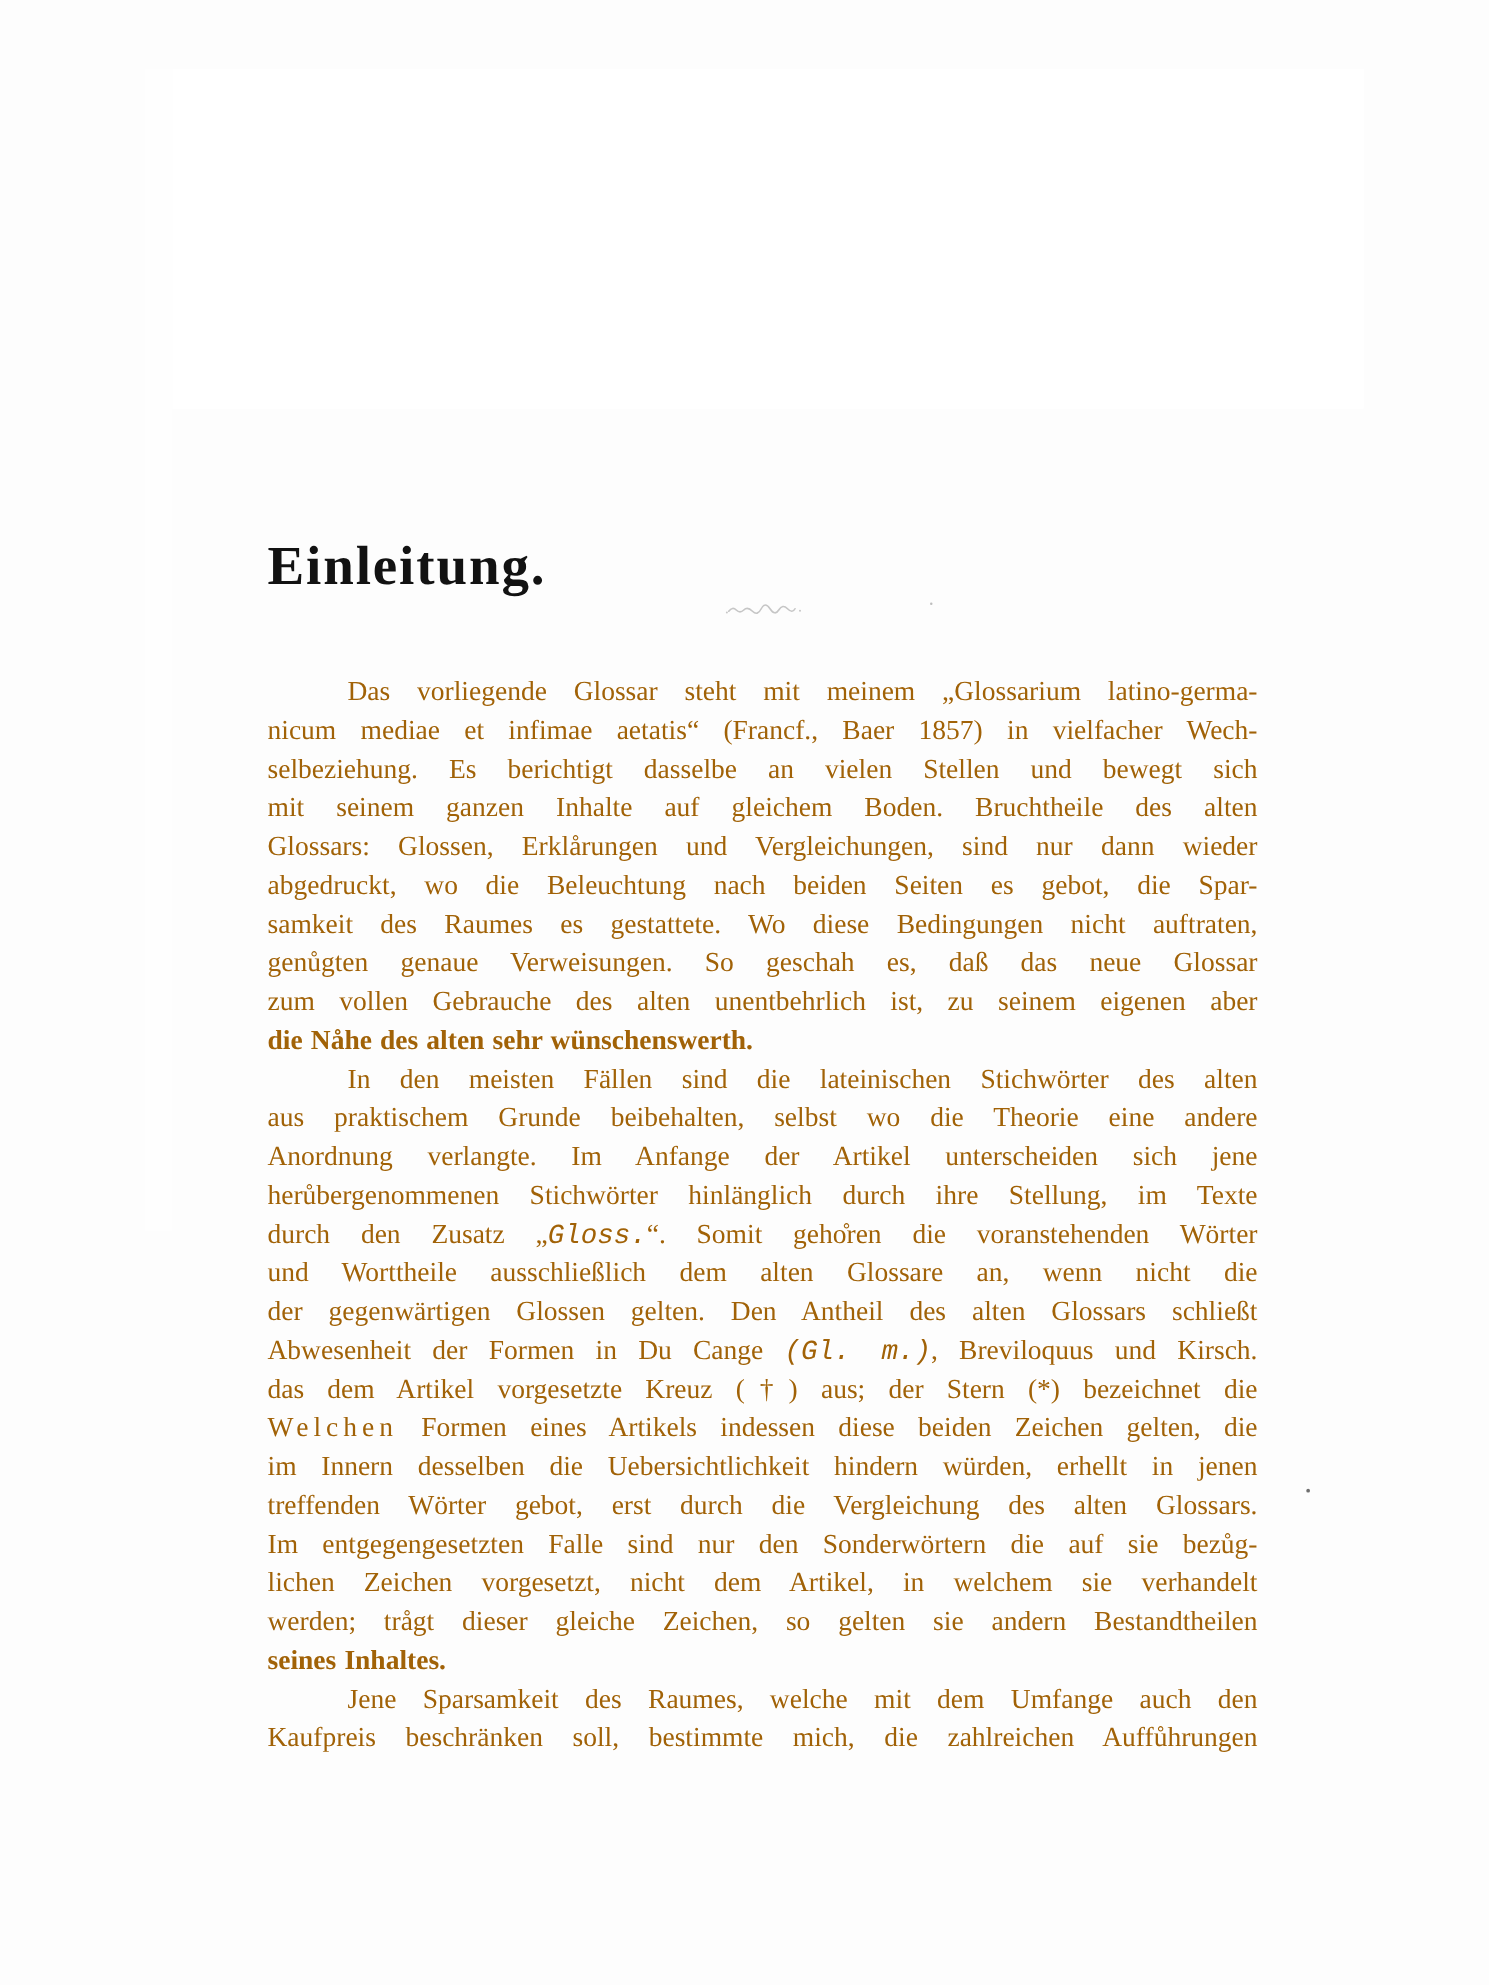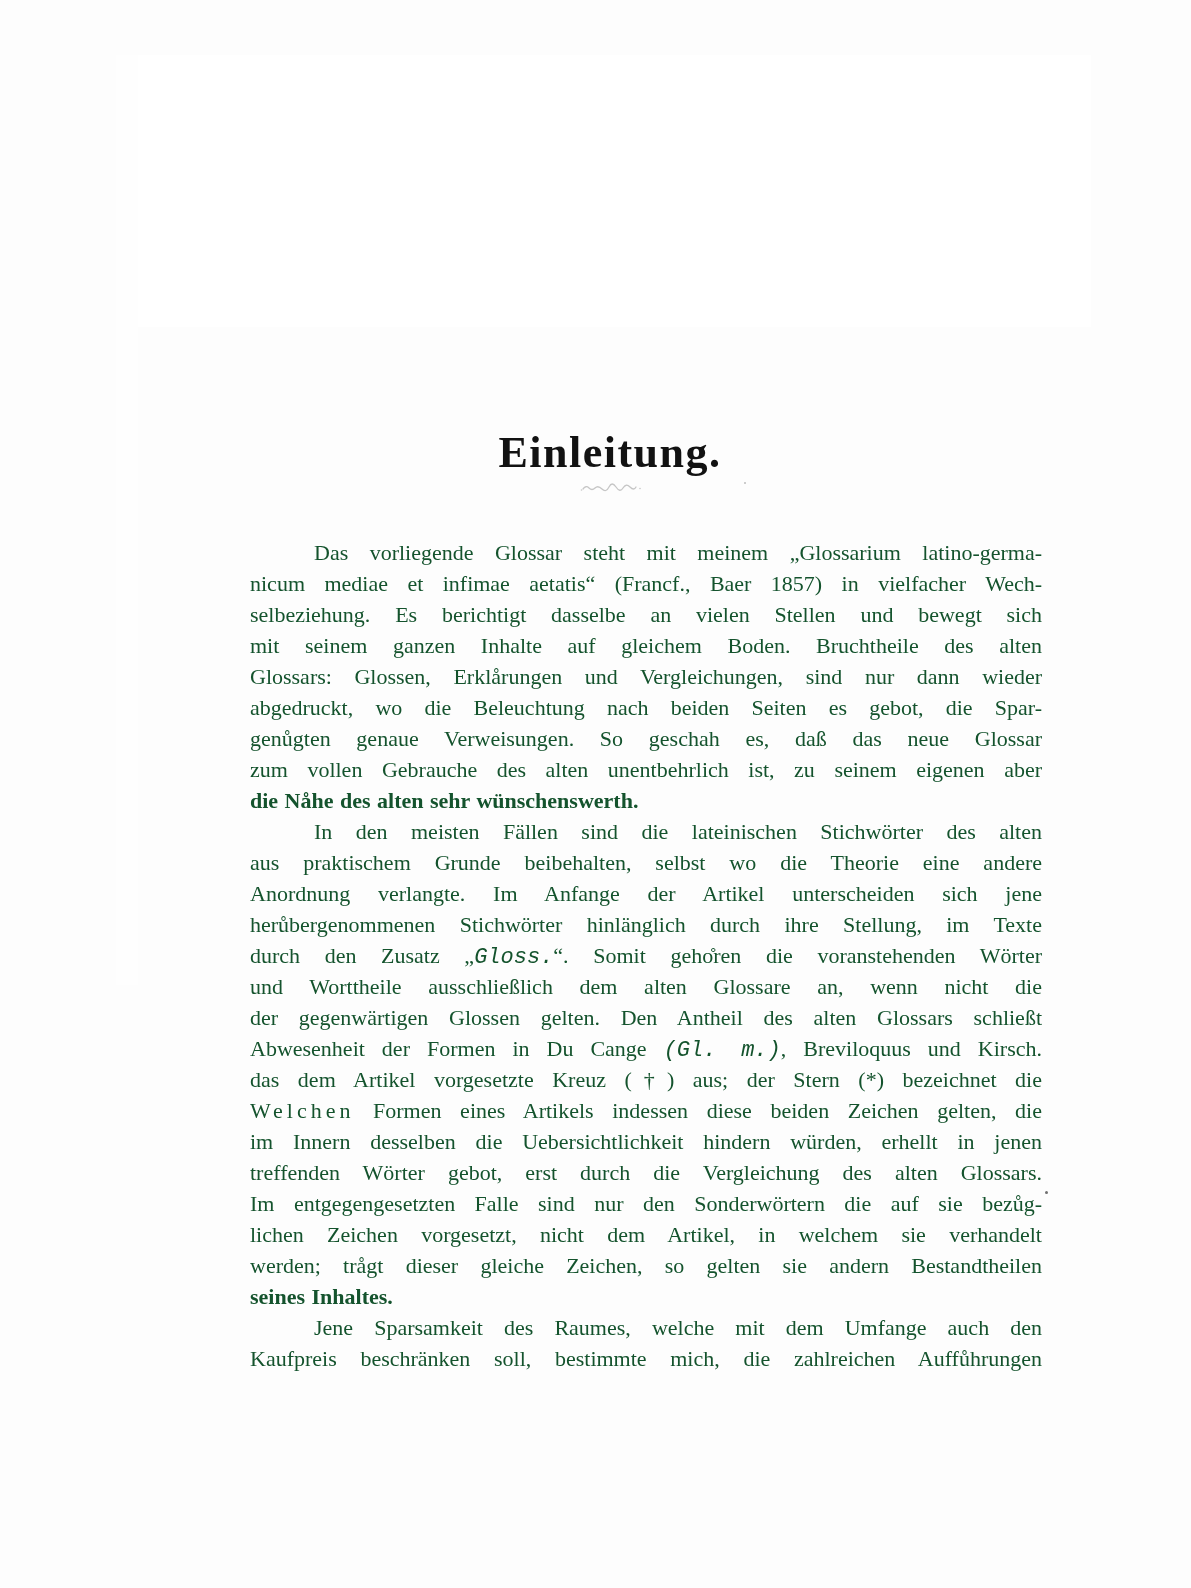--- a/index.html
+++ b/index.html
@@ -33,43 +33,42 @@
     top: 55px;
     width: 22px;
     height: 930px;
     background: #fefefe;
   }
   .doc-title {
     position: absolute;
     left: 214px;
     top: 398px;
     width: 792px;
-    text-align: center;
+    text-align: left;
     font-size: 44px;
     font-weight: bold;
     letter-spacing: 1.5px;
     color: #121212;
   }
   .ornament {
     position: absolute;
     left: 580px;
     top: 480px;
     width: 70px;
     height: 14px;
     opacity: 0.55;
   }
   .text-block {
     position: absolute;
     left: 214px;
     top: 537px;
     width: 792px;
     font-size: 22px;
     line-height: 31px;
-    color: #14532d;
-    margin-left: 36px;
+    color: #a16207;
   }
   .line {
     text-align: justify;
     text-align-last: justify;
     height: 31px;
     overflow: visible;
     white-space: normal;
     word-spacing: 1px;
   }
   .line.first {
@@ -104,20 +103,21 @@
     <circle cx="60" cy="8.5" r="0.8" fill="#9a9a9a"></circle>
   </svg>
 
   <div class="text-block" id="text-block">
       <div class="line first">Das vorliegende Glossar steht mit meinem „Glossarium latino-germa-</div>
       <div class="line">nicum mediae et infimae aetatis“ (Francf., Baer 1857) in vielfacher Wech-</div>
       <div class="line">selbeziehung.  Es berichtigt dasselbe an vielen Stellen und bewegt sich</div>
       <div class="line">mit seinem ganzen Inhalte auf gleichem Boden.  Bruchtheile des alten</div>
       <div class="line">Glossars: Glossen, Erklårungen und Vergleichungen, sind nur dann wieder</div>
       <div class="line">abgedruckt, wo die Beleuchtung nach beiden Seiten es gebot, die Spar-</div>
+      <div class="line">samkeit des Raumes es gestattete.  Wo diese Bedingungen nicht auftraten,</div>
       <div class="line">genůgten genaue Verweisungen.  So geschah es, daß das neue Glossar</div>
       <div class="line">zum vollen Gebrauche des alten unentbehrlich ist, zu seinem eigenen aber</div>
       <div class="line end">die Nåhe des alten sehr wünschenswerth.</div>
       <div class="line first">In den meisten Fällen sind die lateinischen Stichwörter des alten</div>
       <div class="line">aus praktischem Grunde beibehalten, selbst wo die Theorie eine andere</div>
       <div class="line">Anordnung verlangte.  Im Anfange der Artikel unterscheiden sich jene</div>
       <div class="line">herůbergenommenen Stichwörter hinlänglich durch ihre Stellung, im Texte</div>
       <div class="line">durch den Zusatz „<span class="i">Gloss.</span>“.  Somit geho̊ren die voranstehenden Wörter</div>
       <div class="line">und Worttheile ausschließlich dem alten Glossare an, wenn nicht die</div>
       <div class="line">der gegenwärtigen Glossen gelten.  Den Antheil des alten Glossars schließt</div>

